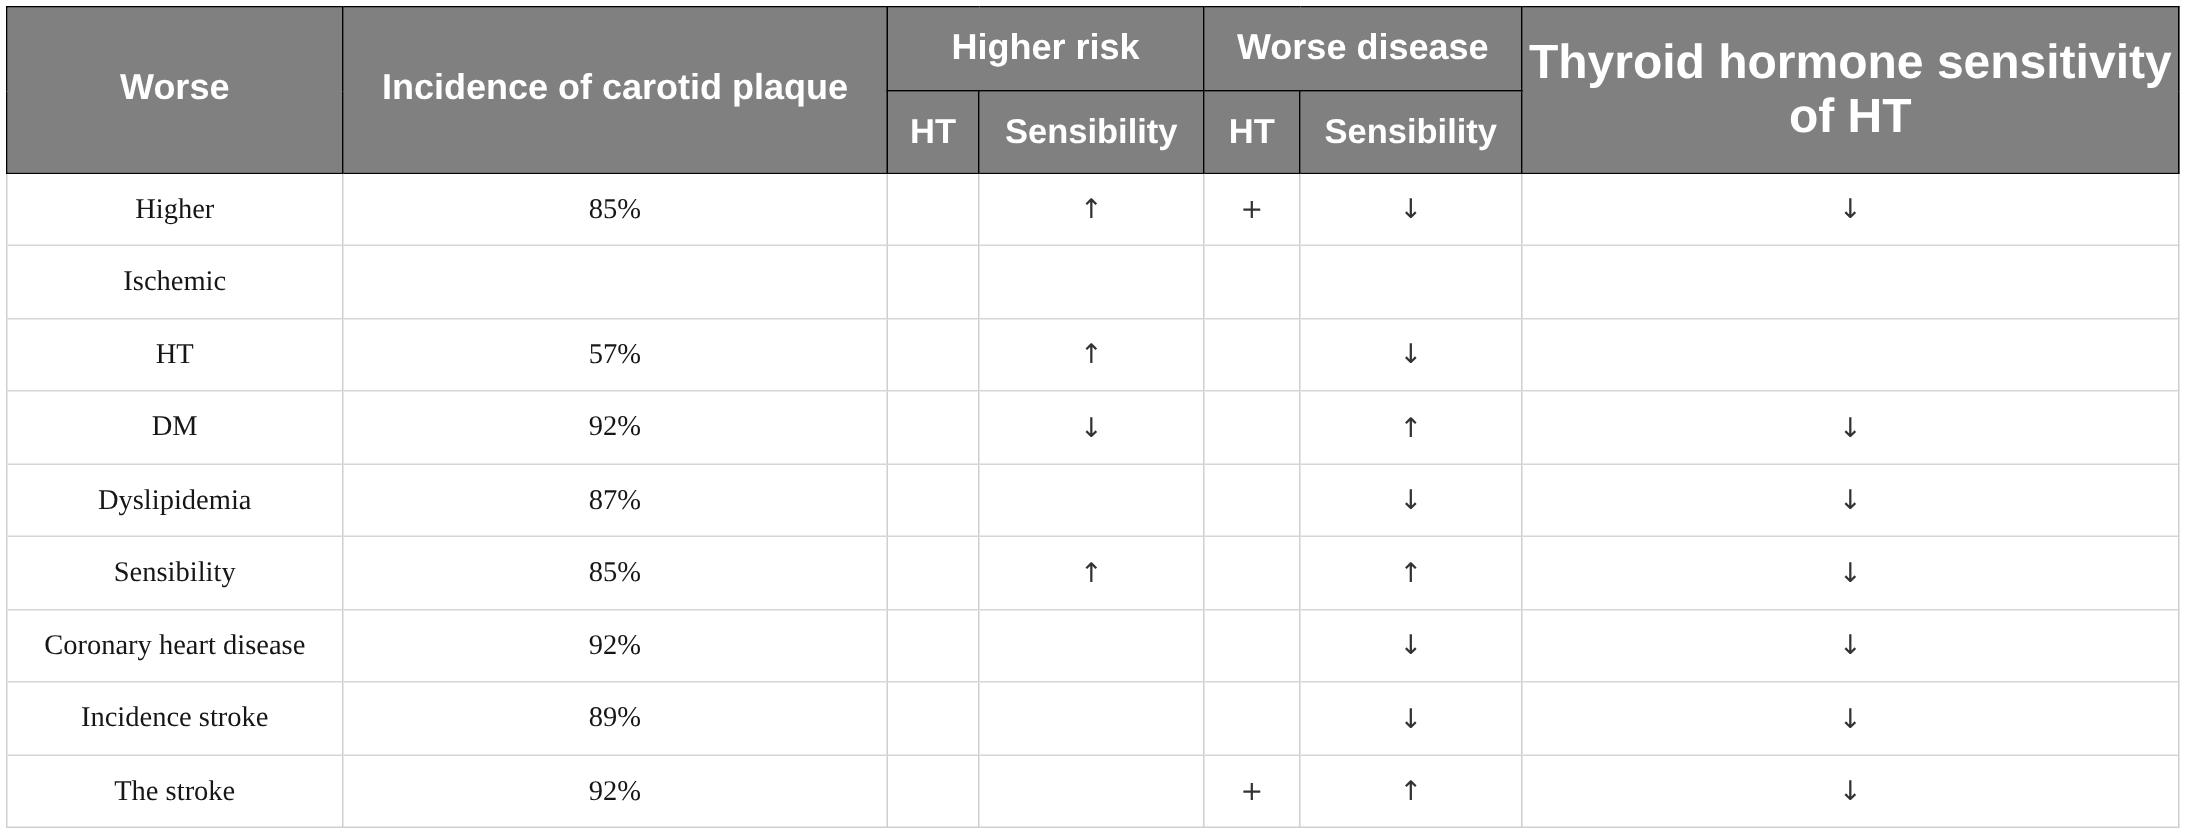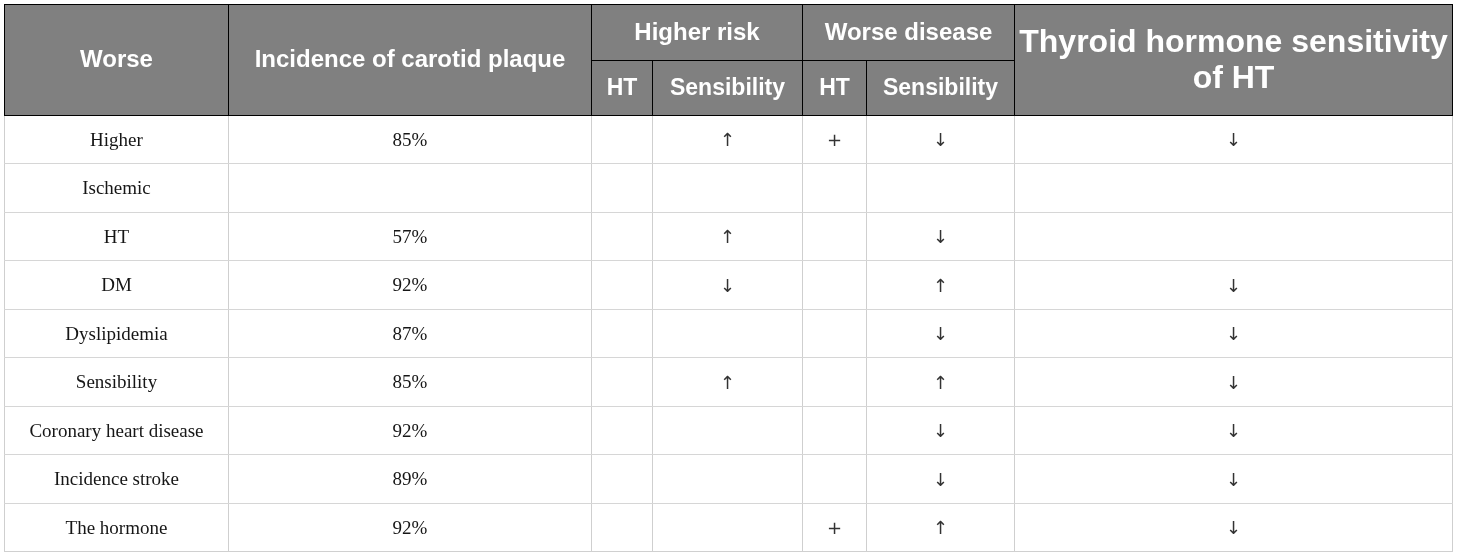--- a/index.html
+++ b/index.html
@@ -166,21 +166,21 @@
         <tr>
           <td>Incidence stroke</td>
           <td>89%</td>
           <td class="sym"></td>
           <td class="sym"></td>
           <td class="sym"></td>
           <td class="sym">↓</td>
           <td class="sym">↓</td>
         </tr>
         <tr>
-          <td>The hormone</td>
+          <td>The stroke</td>
           <td>92%</td>
           <td class="sym"></td>
           <td class="sym"></td>
           <td class="sym">+</td>
           <td class="sym">↑</td>
           <td class="sym">↓</td>
         </tr>
       </tbody>
   </table>
 </div>

